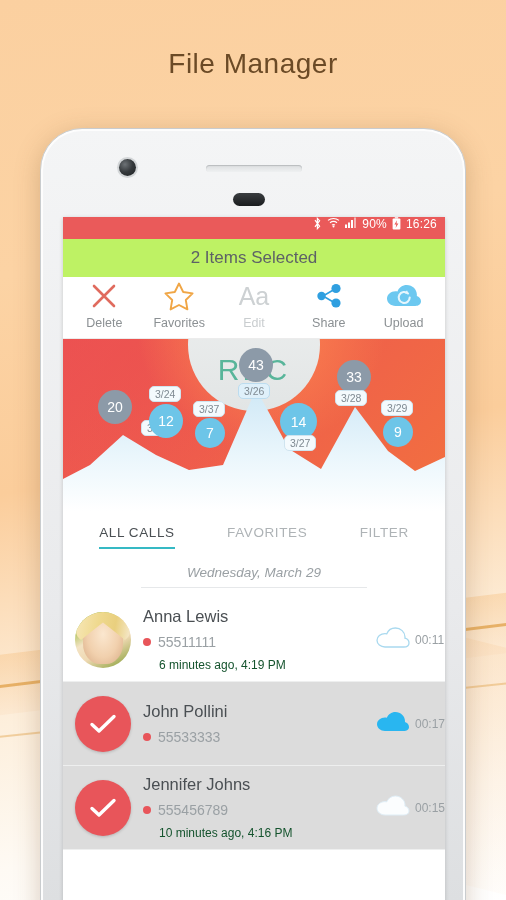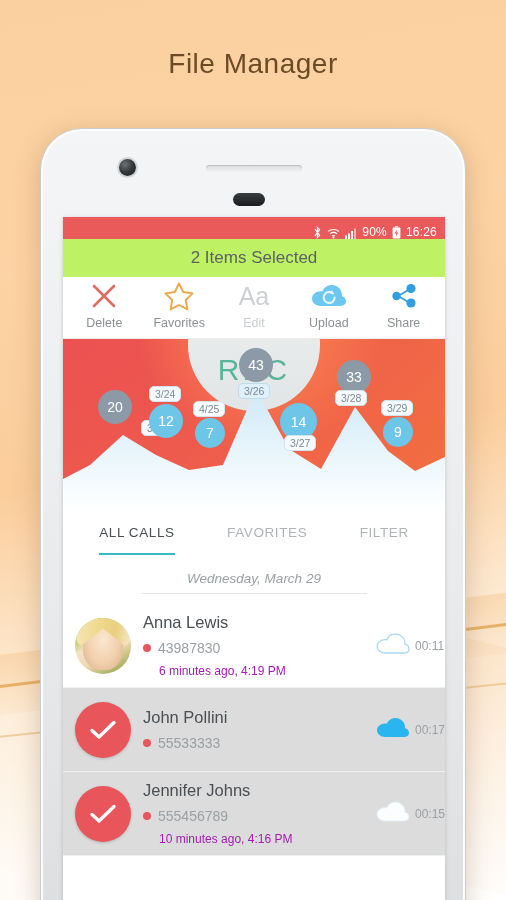--- a/index.html
+++ b/index.html
@@ -51,21 +51,21 @@
 
   
   .screen {
     position:absolute; left:22px; top:88px; width:382px; height:688px;
     background:#ffffff; overflow:hidden;
     box-shadow:0 1px 4px rgba(0,0,0,.18);
   }
 
   
   .statusbar {
-    height:22px; background:#ea5a5a; display:flex; align-items:flex-end;
+    height:22px; background:#ea5a5a; display:flex; align-items:flex-start;
     justify-content:flex-end; padding-right:8px; gap:5px;
     color:#fff; font-size:12px; letter-spacing:.2px;
   }
   .sb-ico { display:inline-flex; align-items:center; }
   .battery-pct { font-size:12px; }
 
   
   .sel-title {
     height:38px; display:flex; align-items:center; justify-content:center;
     font-size:17px; color:#5d6266; background:#bef264;
@@ -99,21 +99,21 @@
   .rec-txt { font-size:30px; color:#58b59a; letter-spacing:3px; font-weight:400; }
   .chart svg { position:absolute; left:0; bottom:0; width:100%; height:100%; }
 
   .bub { position:absolute; border-radius:50%; display:flex; align-items:center; justify-content:center;
          color:#fff; font-size:14px; }
   .dlbl { position:absolute; background:#f4fafd; border:1px solid #cfe4ef; border-radius:5px;
           color:#7f8a92; font-size:10.5px; padding:1px 5px; }
 
   
   .tabs { display:flex; background:#fff; padding:14px 10px 0; justify-content:space-around; }
-  .tab { font-size:13.5px; color:#aeb3b6; letter-spacing:.6px; padding-bottom:13px; cursor:pointer; }
+  .tab { font-size:13.5px; color:#aeb3b6; letter-spacing:.6px; padding-bottom:7px; cursor:pointer; }
   .tab.active { color:#4a4f53; border-bottom:2px solid #35b9c4; }
 
   .daterow { background:#fff; text-align:center; padding:14px 0 10px;font-style:italic; }
   .daterow span { font-size:13.5px; color:#9aa0a4; border-bottom:1px solid #e6e8ea; padding:0 46px 7px; display:inline-block; }
 
   
   .calls { background:#fff; }
   .call { display:flex; align-items:center; gap:12px; padding:10px 12px; height:84px; border-bottom:1px solid #eeefef; }
   .call.selected { background:#dcdcdc; }
   .av { width:56px; height:56px; border-radius:50%; flex:0 0 56px; overflow:hidden; position:relative; }
@@ -127,21 +127,21 @@
     background:linear-gradient(100deg,#f7e7b8,#efd98e 40%,#e9cf7e 70%,#f6ead0);
     z-index:2;
     clip-path: polygon(0 0,100% 0,100% 100%,72% 62%,50% 34%,28% 62%,0 100%);
   }
   .av-check { background:#e8555a; display:flex; align-items:center; justify-content:center;
               box-shadow:0 1px 3px rgba(0,0,0,.18); }
   .call-mid { flex:1; min-width:0; display:flex; flex-direction:column; gap:8px; }
   .c-name { font-size:16.5px; color:#4a4f53; }
   .c-num { font-size:14px; color:#9aa0a4; display:flex; align-items:center; gap:7px; }
   .dot { width:8px; height:8px; border-radius:50%; background:#e8555a; display:inline-block; }
-  .c-time { font-size:12px; color:#a21caf; padding-left:16px; }
+  .c-time { font-size:12px; color:#14532d; padding-left:16px; }
   .call-right { width:58px; display:flex; flex-direction:row; align-items:center; gap:4px; }
   .c-dur { font-size:12px; color:#9aa0a4; }
 
   .bottom-strip { height:10px; background:#fff; }
 </style>
 </head>
 <body>
 
 <div class="bg-streaks">
   <div class="streak s3"></div>
@@ -219,39 +219,39 @@
 
       <div class="tool disabled">
         <span class="tool-ico">
           <span style="font-size:25px;color:#cdd1d3;line-height:1;">Aa</span>
         </span>
         <span class="tool-lbl">Edit</span>
       </div>
 
       <div class="tool">
         <span class="tool-ico">
-          <svg width="38" height="28" viewBox="0 0 38 28">
-            <path d="M10.5 24C5.8 24 2 20.7 2 16.6s3.8-7.4 8.5-7.4c.7 0 1.4.1 2 .2C13.9 5.7 17.5 3 21.8 3c5.6 0 10.1 4.4 10.1 9.8 0 .4 0 .8-.1 1.2 2.4.7 4.2 2.8 4.2 5.3 0 3-2.6 4.7-5.7 4.7z" fill="#6cc8f0"></path>
-            <path d="M23 11.5a5.5 5.5 0 1 0 1.7 4" fill="none" stroke="#e6f6fd" stroke-width="2.1" stroke-linecap="round"></path>
-            <path d="M22 8.2l1.6 3.6-3.9-.3z" fill="#e6f6fd"></path>
-          </svg>
-        </span>
-        <span class="tool-lbl">Upload</span>
-      </div>
-
-      <div class="tool">
-        <span class="tool-ico">
           <svg width="30" height="28" viewBox="0 0 30 28">
             <path d="M9 14 21 7M9 14l12 7" stroke="#2f9fe0" stroke-width="1.6"></path>
             <circle cx="22" cy="6.5" r="4.6" fill="#2f9fe0"></circle>
             <circle cx="22" cy="21" r="4.6" fill="#2f9fe0"></circle>
             <circle cx="7.5" cy="14" r="4.2" fill="#2f9fe0"></circle>
           </svg>
         </span>
         <span class="tool-lbl">Share</span>
+      </div>
+
+      <div class="tool">
+        <span class="tool-ico">
+          <svg width="38" height="28" viewBox="0 0 38 28">
+            <path d="M10.5 24C5.8 24 2 20.7 2 16.6s3.8-7.4 8.5-7.4c.7 0 1.4.1 2 .2C13.9 5.7 17.5 3 21.8 3c5.6 0 10.1 4.4 10.1 9.8 0 .4 0 .8-.1 1.2 2.4.7 4.2 2.8 4.2 5.3 0 3-2.6 4.7-5.7 4.7z" fill="#6cc8f0"></path>
+            <path d="M23 11.5a5.5 5.5 0 1 0 1.7 4" fill="none" stroke="#e6f6fd" stroke-width="2.1" stroke-linecap="round"></path>
+            <path d="M22 8.2l1.6 3.6-3.9-.3z" fill="#e6f6fd"></path>
+          </svg>
+        </span>
+        <span class="tool-lbl">Upload</span>
       </div>
     </div>
 
     <div class="chart">
       <div class="rec-circle">
         <span class="rec-txt">REC</span>
       </div>
 
       <svg viewBox="0 0 382 172" preserveAspectRatio="none">
         <defs>
@@ -270,21 +270,21 @@
       <div class="dlbl" style="left:40px;top:81px;margin-left:38px;">3/23</div>
 
       <div class="bub" style="left:86px;top:65px;width:34px;height:34px;background:#6dc5e8;">
         <span>12</span>
       </div>
       <div class="dlbl" style="left:86px;top:47px;">3/24</div>
 
       <div class="bub" style="left:132px;top:79px;width:30px;height:30px;background:#6dc5e8;">
         <span>7</span>
       </div>
-      <div class="dlbl" style="left:130px;top:62px;">4/25</div>
+      <div class="dlbl" style="left:130px;top:62px;">3/37</div>
 
       <div class="bub" style="left:176px;top:9px;width:34px;height:34px;background:#8c9aa8;">
         <span>43</span>
       </div>
       <div class="dlbl" style="left:175px;top:28px;background:#dff0fa;border-color:#bcdcef;margin-top:16px;">3/26</div>
 
       <div class="bub" style="left:217px;top:64px;width:37px;height:37px;background:#6dc5e8;">
         <span>14</span>
       </div>
       <div class="dlbl" style="left:221px;top:96px;">3/27</div>
@@ -311,21 +311,21 @@
     </div>
 
     <div class="calls">
 
       <div class="call">
         <div class="av av-photo"></div>
         <div class="call-mid">
           <div class="c-name">Anna Lewis</div>
           <div class="c-num">
             <span class="dot"></span>
-            <span>43987830</span>
+            <span>55511111</span>
           </div>
           <div class="c-time">6 minutes ago, 4:19 PM</div>
         </div>
         <div class="call-right">
           <span>
             <svg width="36" height="24" viewBox="0 0 36 24">
               <path d="M10 21C5.6 21 2 18 2 14.3s3.6-6.7 8-6.7c.6 0 1.2.1 1.8.2C13.1 4.6 16.4 2 20.4 2 25.6 2 30 6 30 11c0 .4 0 .7-.1 1.1 2.3.6 4.1 2.5 4.1 4.8 0 2.8-2.4 4.1-5.3 4.1z" fill="#fff" stroke="#a9d9ef" stroke-width="1.3"></path>
             </svg>
           </span>
           <span class="c-dur">00:11</span>

